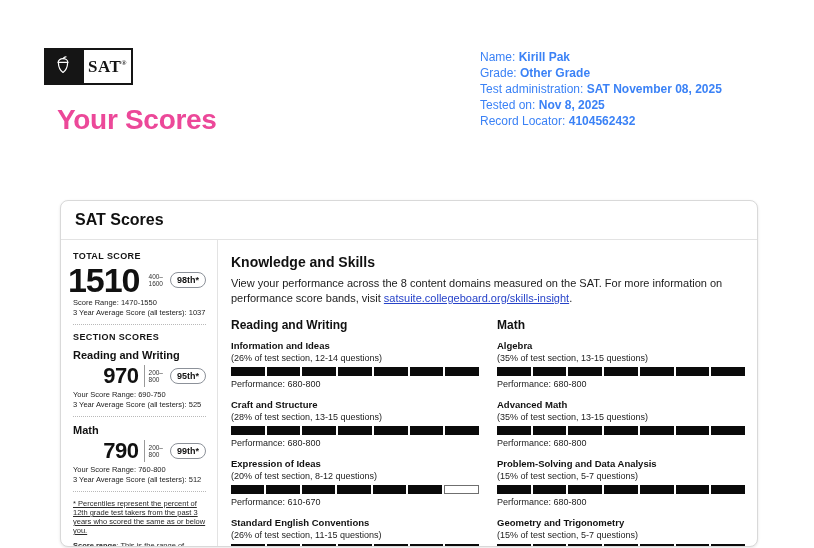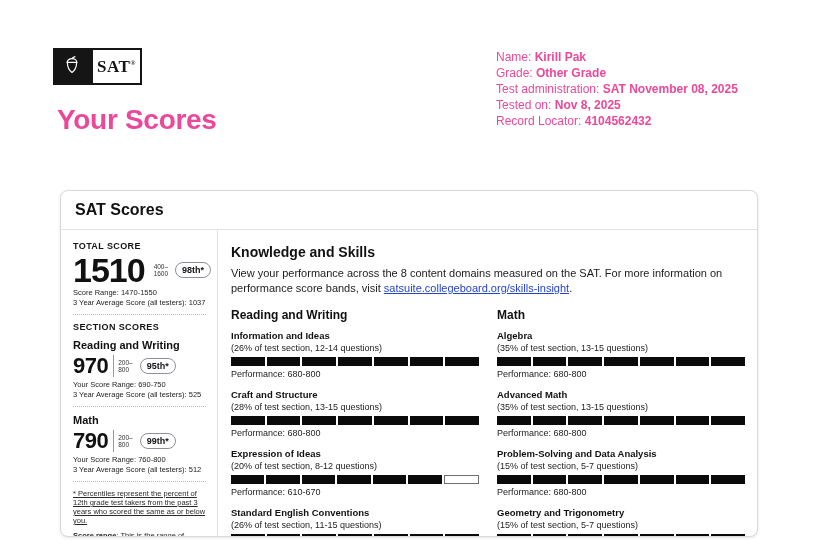--- a/index.html
+++ b/index.html
@@ -1,43 +1,43 @@
 <!DOCTYPE html>
 <html><head>
 <meta charset="utf-8">
 <style>
   * { margin:0; padding:0; box-sizing:border-box; }
   html,body { width:814px; height:548px; background:#fff; overflow:hidden;
     font-family:"Liberation Sans", sans-serif; color:#111; }
 
   
-  .logo { position:absolute; left:53px; top:48px; display:flex; height:37px; }
+  .logo { position:absolute; left:44px; top:48px; display:flex; height:37px; }
   .logo-acorn-box { width:38px; height:37px; background:#151515; display:flex; align-items:center; justify-content:center; }
   .logo-sat-box { width:51px; height:37px; background:#fff; border:2px solid #151515; display:flex; align-items:center; justify-content:center; }
   .logo-sat-text { font-family:"Liberation Serif", serif; font-weight:700; font-size:17px; letter-spacing:.5px; color:#151515; }
   .logo-reg { font-size:7px; vertical-align:super; }
 
   .page-title { position:absolute; left:57px; top:104px; font-size:28px; font-weight:700; letter-spacing:-.3px; color:#ec4899; }
 
-  .student-info { position:absolute; left:496px; top:49px; font-size:12px; line-height:16px; color:#ec4899; }
+  .student-info { position:absolute; left:480px; top:49px; font-size:12px; line-height:16px; color:#3b82f6; }
   .student-info .row { white-space:nowrap; }
   .student-info .val { font-weight:700; }
 
   
-  .card { position:absolute; left:60px; top:190px; width:698px; height:347px;
+  .card { position:absolute; left:60px; top:200px; width:698px; height:347px;
     background:#fff; border:1px solid #d9d9d9; border-radius:8px;
     box-shadow:0 1px 3px rgba(0,0,0,.10); overflow:hidden; }
   .card-header { height:39px; display:flex; align-items:center; padding:0 14px;
     border-bottom:1px solid #e3e3e3; font-size:16px; font-weight:700; }
   .card-body { display:flex; height:306px; }
 
   
   .score-col { width:157px; border-right:1px solid #e3e3e3; padding:11px 11px 6px 12px; flex-shrink:0; }
   .micro-label { font-size:9px; font-weight:700; letter-spacing:.4px; color:#141414; }
-  .score-row { display:flex; align-items:center; margin:4px 0 3px; }
+  .score-row { display:flex; align-items:center; margin:4px 0 3px;justify-content:flex-end; }
   .big-score { font-size:34px; font-weight:700; line-height:30px; letter-spacing:-1px; }
   .mid-score { font-size:22px; font-weight:700; line-height:22px; letter-spacing:-.5px; }
   .vbar { width:1px; background:#999; margin:0 4px 0 5px; align-self:stretch; }
   .range-stack { font-size:6.5px; line-height:7.5px; color:#333; }
   .pill { border:1px solid #8c9199; border-radius:10px; padding:2px 6px; font-size:9px; font-weight:700; margin-left:7px; white-space:nowrap; }
   .fineprint { font-size:7.5px; line-height:9.5px; color:#232323; }
   .dotted-sep { border:none; border-top:1px dotted #b9b9b9; margin:7px 0; }
   .sec-name { font-size:11px; font-weight:700; margin-bottom:2px; }
   .footnote { font-size:7.5px; line-height:9px; color:#2a2a2a; margin-top:5px;text-decoration:underline; }
   .footnote + .footnote { margin-top:6px; }

